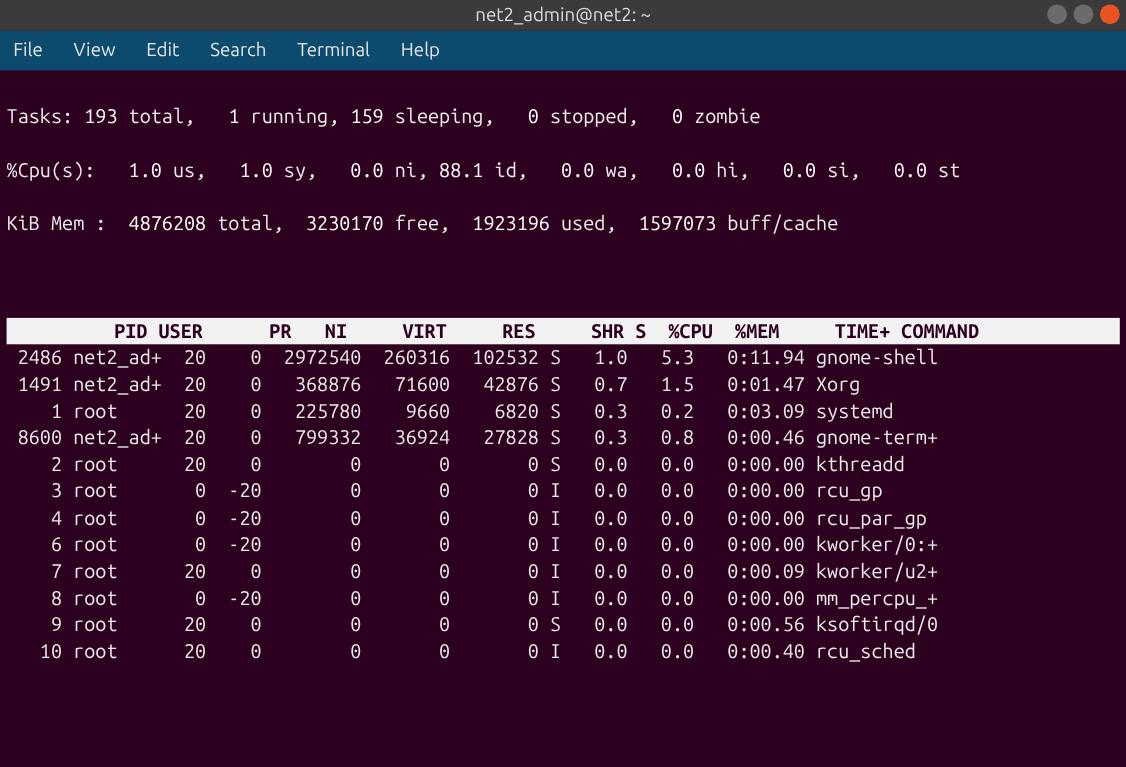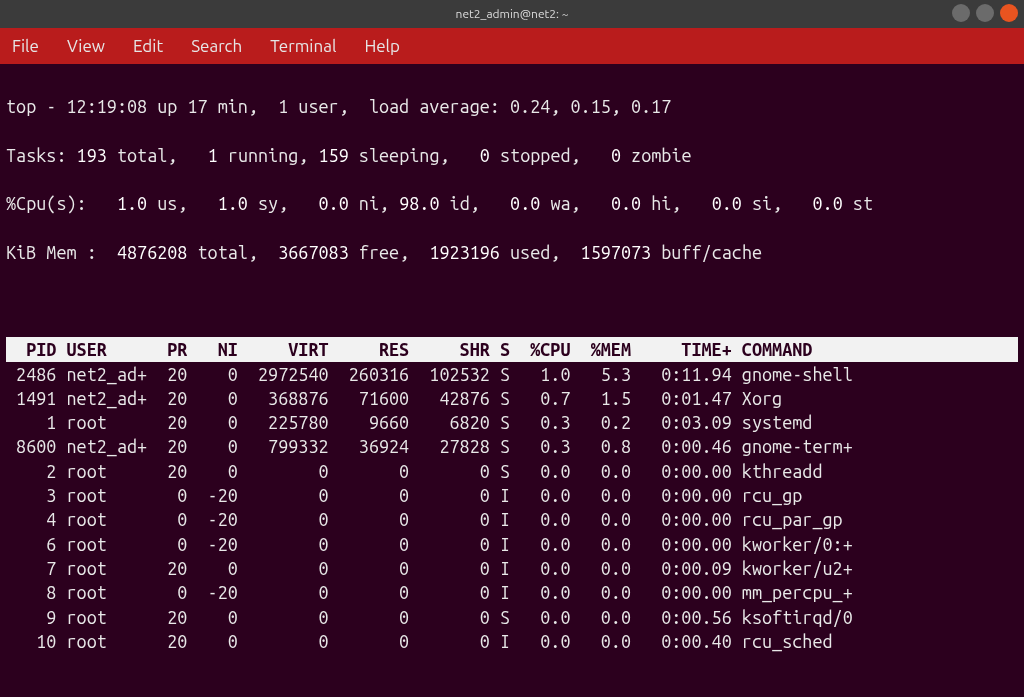--- a/index.html
+++ b/index.html
@@ -8,38 +8,38 @@
     background:#2c001e;
     font-family:"Ubuntu Mono","DejaVu Sans Mono",monospace;
     font-size:18px; line-height:1.35;
     color:#e9e9e9;
     overflow:hidden;
   }
   .titlebar {
     height:28px; background:#3b3b3b;
     display:flex; align-items:center; justify-content:center;
     position:relative;
-    font-family:"Ubuntu",sans-serif; font-size:12px; color:#dcdcdc;
+    font-family:"Ubuntu",sans-serif; font-size:17px; color:#dcdcdc;
   }
   .win-buttons { position:absolute; right:6px; top:4px; display:flex; gap:6px; }
   .wbtn { width:18px; height:18px; border-radius:50%; display:flex; align-items:center; justify-content:center; }
   .wbtn.min { background:#6b6b6b; }
   .wbtn.max { background:#6b6b6b; }
   .wbtn.close{ background:#e95420; }
   .menubar {
-    height:36px; background:#b91c1c;
+    height:36px; background:#0c4a6e;
     display:flex; align-items:center; gap:28px; padding:0 12px;
     font-family:"Ubuntu",sans-serif; font-size:17px; color:#e6e6e6;
   }
   .menubar span { cursor:default; }
   .term { padding:6px 6px 0 6px; white-space:pre; }
   .bold { font-weight:normal; color:#ffffff; }
   .hdrrow {
     background:#f2f2f2; color:#2c001e; font-weight:bold;
-    display:inline-block; width:100%;
+    display:inline-block; width:100%;text-align:center;
   }
   .row { display:block; }
 </style>
 </head>
 <body>
 
 <div class="titlebar">
   <span>net2_admin@net2: ~</span>
   <div class="win-buttons">
     <div class="wbtn min"></div>
@@ -51,20 +51,19 @@
 <div class="menubar">
   <span>File</span>
   <span>View</span>
   <span>Edit</span>
   <span>Search</span>
   <span>Terminal</span>
   <span>Help</span>
 </div>
 
 <div class="term">
-<span class="row" id="line1">top - 12:19:08 up 17 min,  1 user,  load average: 0.24, 0.15, 0.17</span>
 <span class="row" id="line2">Tasks: <span class="bold">193</span> total,   <span class="bold">1</span> running, <span class="bold">159</span> sleeping,   <span class="bold">0</span> stopped,   <span class="bold">0</span> zombie</span>
-<span class="row" id="line3">%Cpu(s):  <span class="bold"> 1.0</span> us,  <span class="bold"> 1.0</span> sy,  <span class="bold"> 0.0</span> ni, <span class="bold">98.0</span> id,  <span class="bold"> 0.0</span> wa,  <span class="bold"> 0.0</span> hi,  <span class="bold"> 0.0</span> si,  <span class="bold"> 0.0</span> st</span>
-<span class="row" id="line4">KiB Mem :  <span class="bold">4876208</span> total,  <span class="bold">3667083</span> free,  <span class="bold">1923196</span> used,  <span class="bold">1597073</span> buff/cache</span>
+<span class="row" id="line3">%Cpu(s):  <span class="bold"> 1.0</span> us,  <span class="bold"> 1.0</span> sy,  <span class="bold"> 0.0</span> ni, <span class="bold">88.1</span> id,  <span class="bold"> 0.0</span> wa,  <span class="bold"> 0.0</span> hi,  <span class="bold"> 0.0</span> si,  <span class="bold"> 0.0</span> st</span>
+<span class="row" id="line4">KiB Mem :  <span class="bold">4876208</span> total,  <span class="bold">3230170</span> free,  <span class="bold">1923196</span> used,  <span class="bold">1597073</span> buff/cache</span>
 <span class="row">&nbsp;</span>
 <span class="hdrrow" id="hdr">  PID USER      PR   NI     VIRT     RES     SHR S  %CPU  %MEM     TIME+ COMMAND     </span>
 <div id="rows"><span class="row"> 2486 net2_ad+  20    0  2972540  260316  102532 S   1.0   5.3   0:11.94 gnome-shell</span><span class="row"> 1491 net2_ad+  20    0   368876   71600   42876 S   0.7   1.5   0:01.47 Xorg</span><span class="row">    1 root      20    0   225780    9660    6820 S   0.3   0.2   0:03.09 systemd</span><span class="row"> 8600 net2_ad+  20    0   799332   36924   27828 S   0.3   0.8   0:00.46 gnome-term+</span><span class="row">    2 root      20    0        0       0       0 S   0.0   0.0   0:00.00 kthreadd</span><span class="row">    3 root       0  -20        0       0       0 I   0.0   0.0   0:00.00 rcu_gp</span><span class="row">    4 root       0  -20        0       0       0 I   0.0   0.0   0:00.00 rcu_par_gp</span><span class="row">    6 root       0  -20        0       0       0 I   0.0   0.0   0:00.00 kworker/0:+</span><span class="row">    7 root      20    0        0       0       0 I   0.0   0.0   0:00.09 kworker/u2+</span><span class="row">    8 root       0  -20        0       0       0 I   0.0   0.0   0:00.00 mm_percpu_+</span><span class="row">    9 root      20    0        0       0       0 S   0.0   0.0   0:00.56 ksoftirqd/0</span><span class="row">   10 root      20    0        0       0       0 I   0.0   0.0   0:00.40 rcu_sched</span></div>
 </div>
 
 </body></html>

